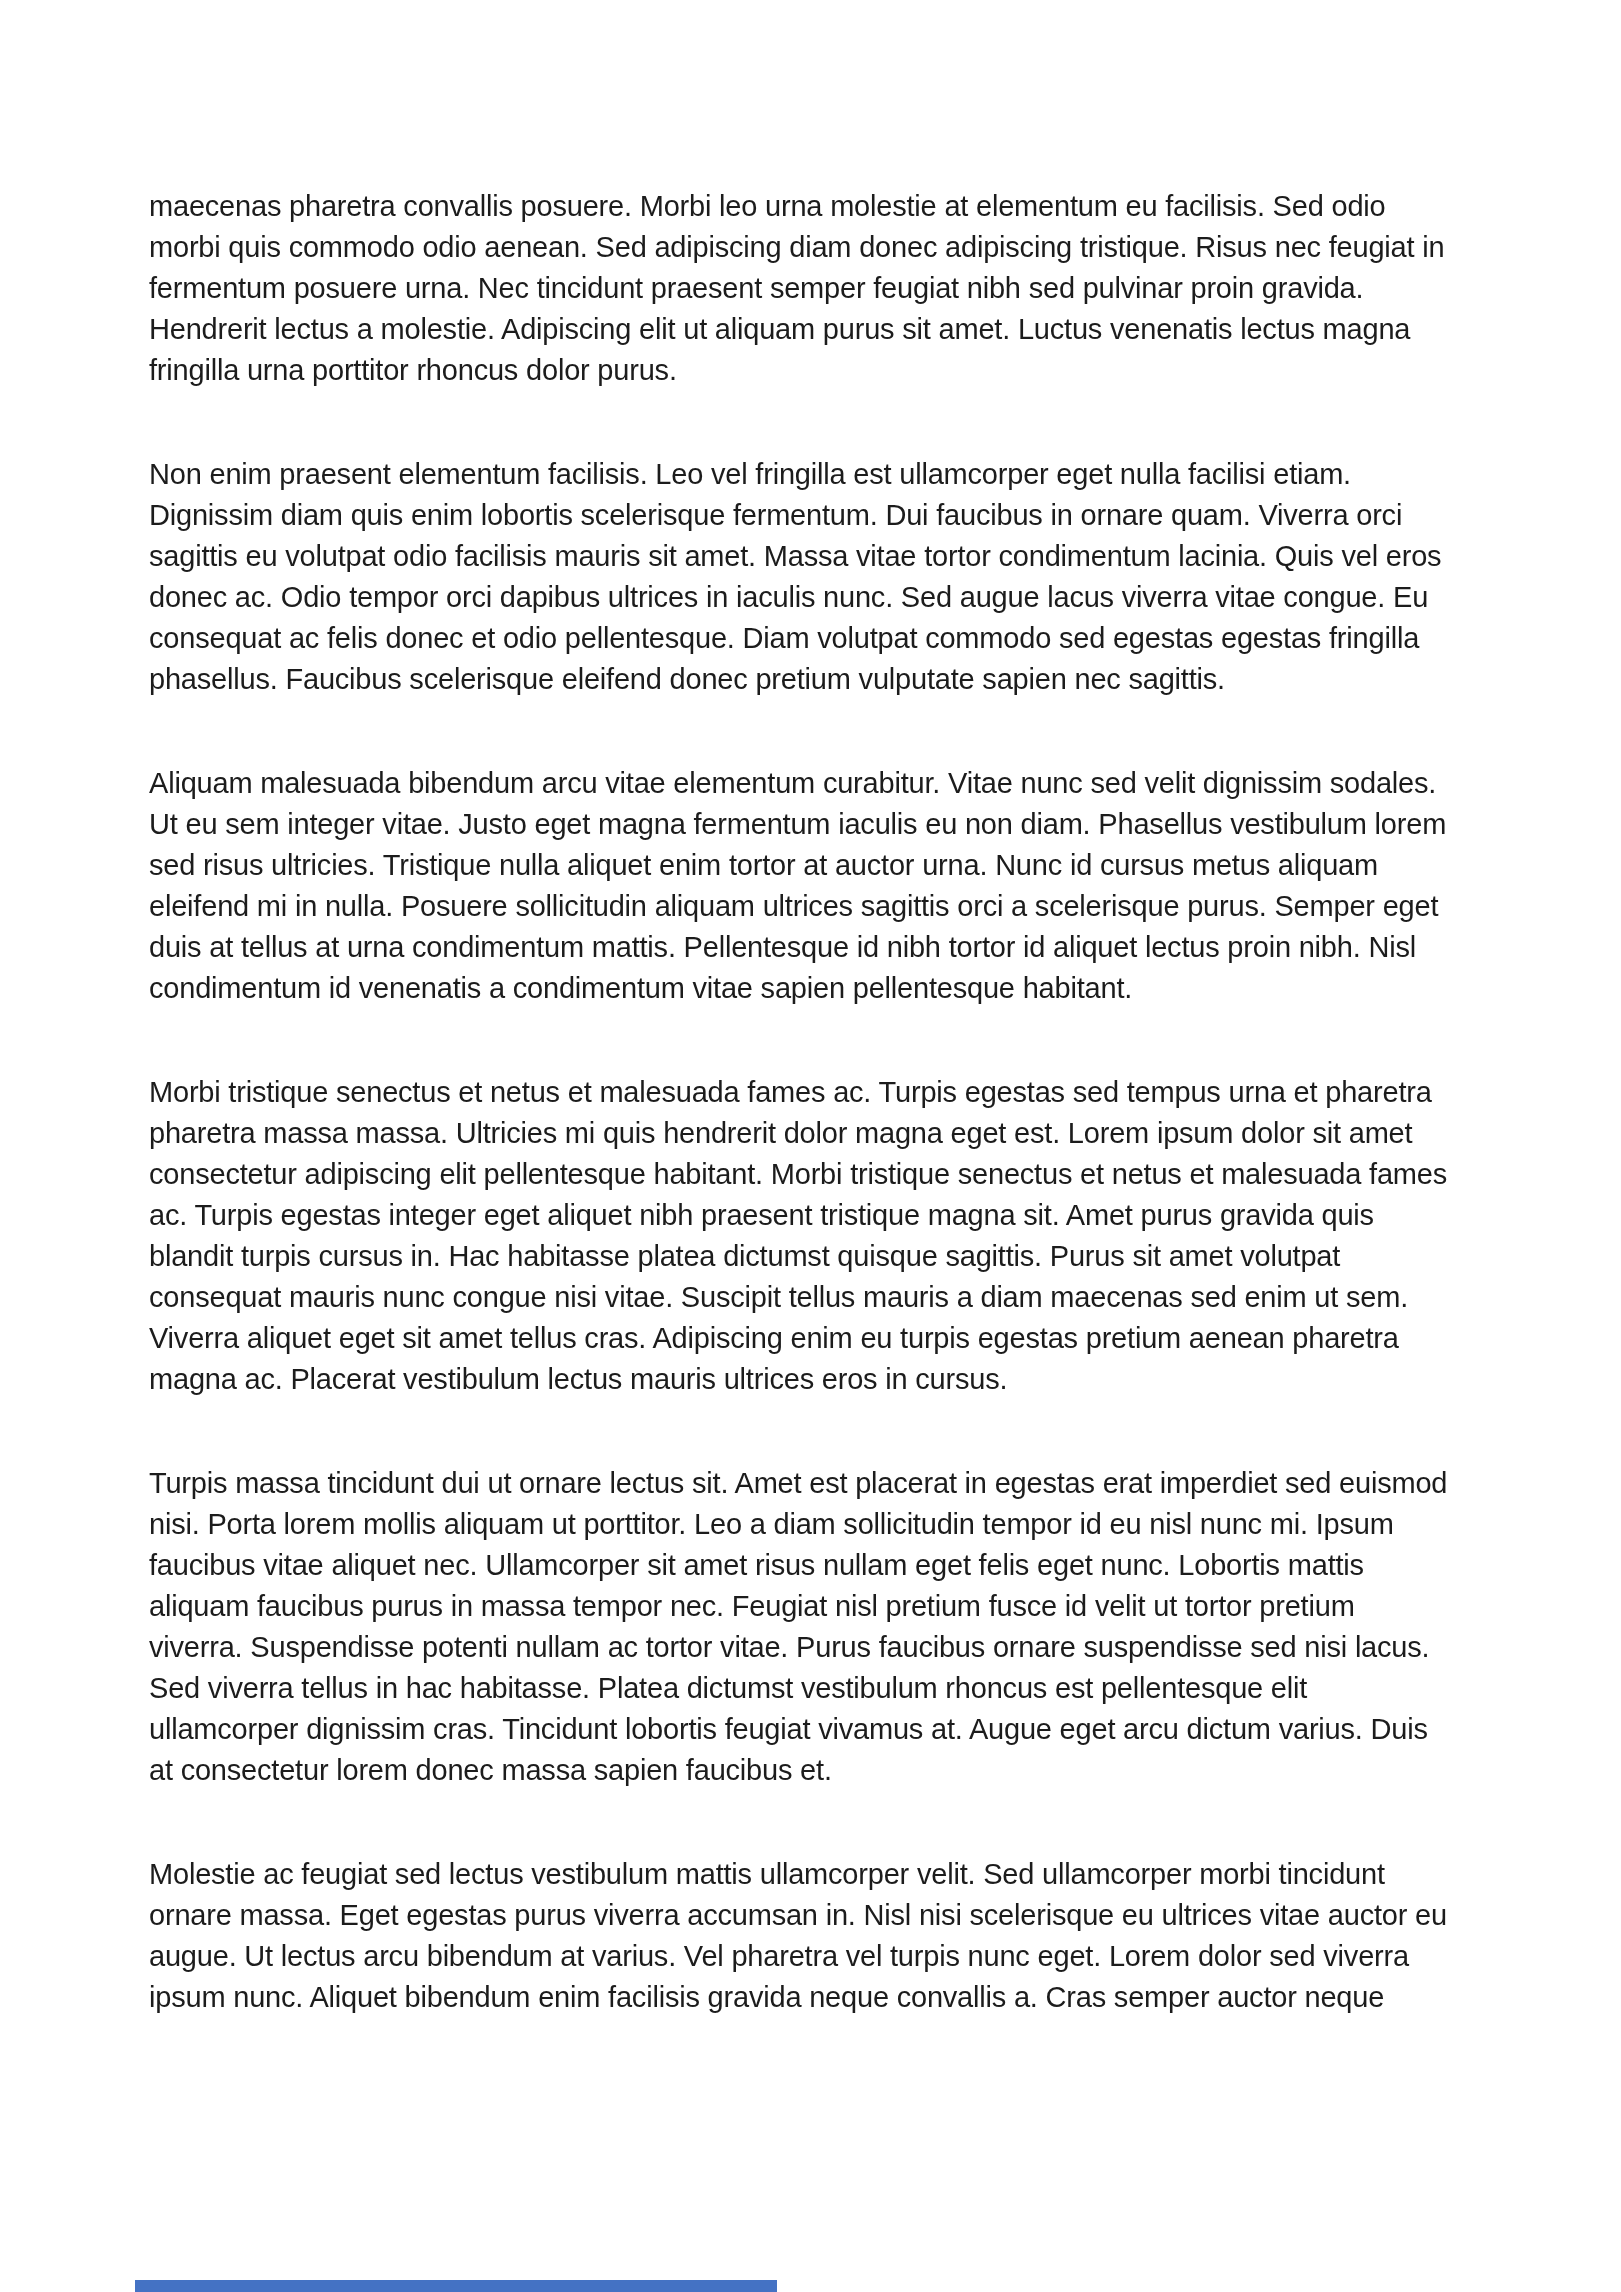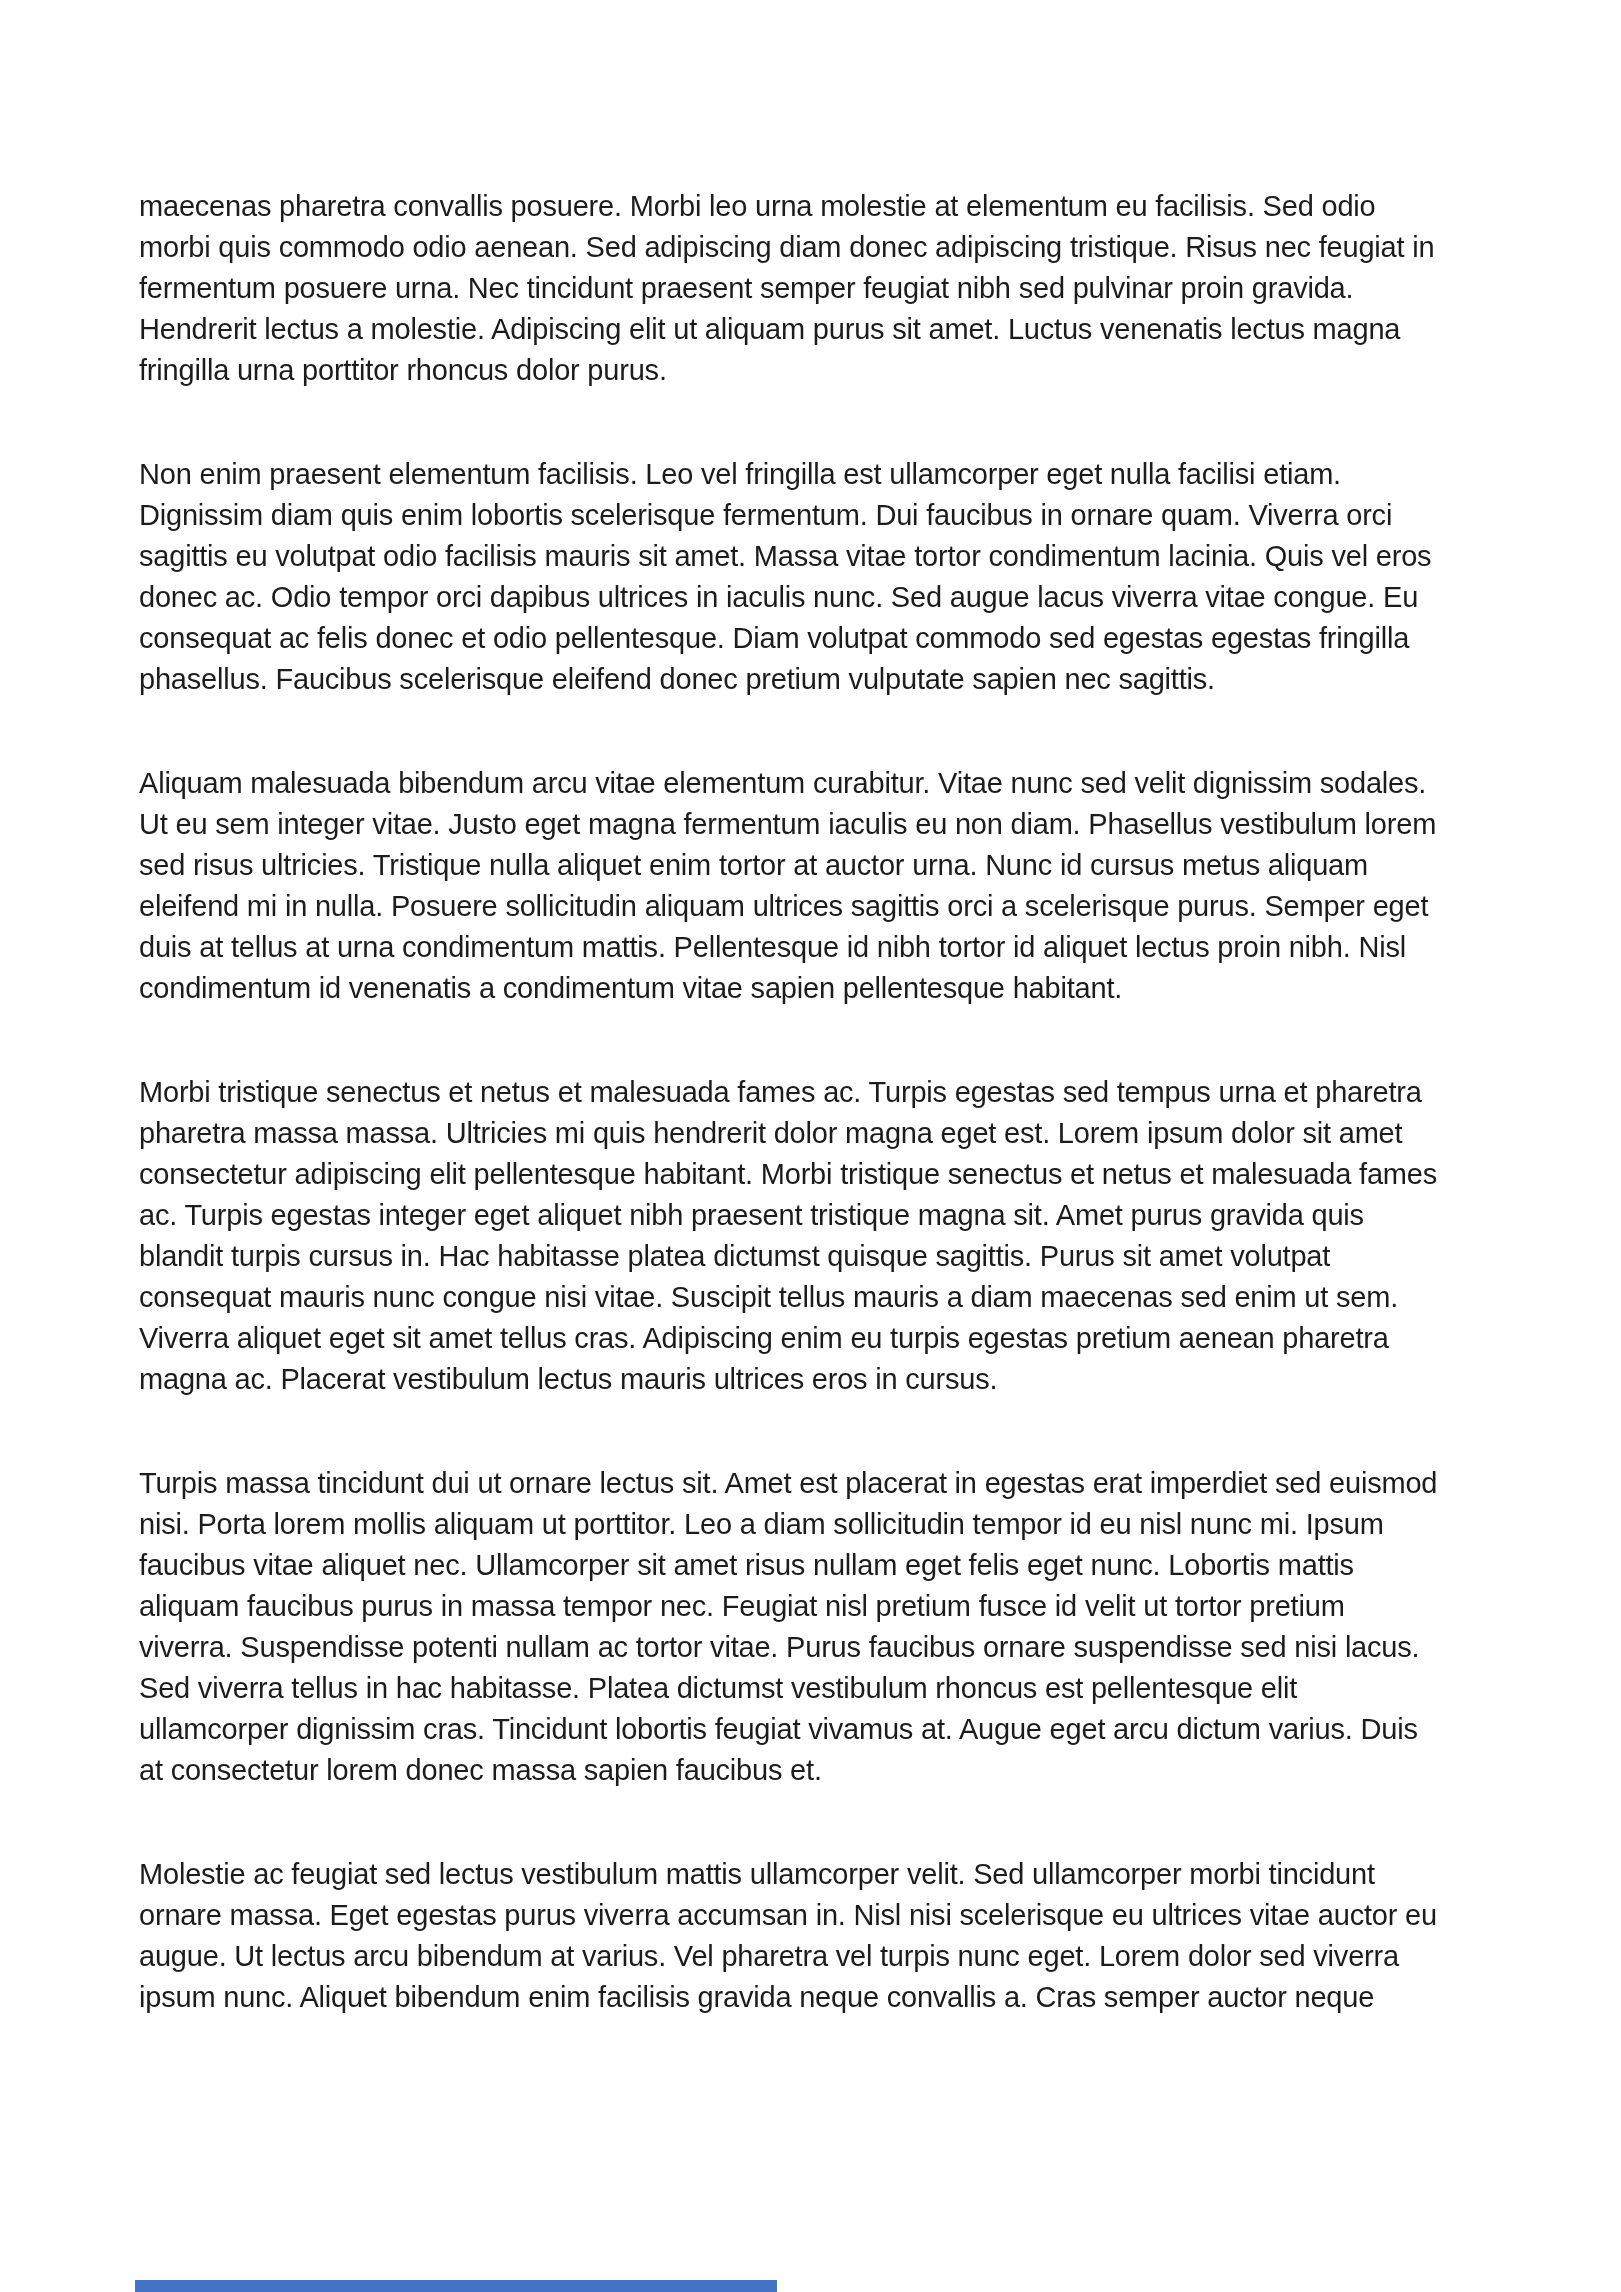--- a/index.html
+++ b/index.html
@@ -11,21 +11,21 @@
     font-family: "Liberation Sans", sans-serif;
   }
   .page {
     position: relative;
     width: 1621px;
     height: 2293px;
     background: #ffffff;
   }
   .text-body {
     position: absolute;
-    left: 139px;
+    left: 149px;
     top: 186px;
     width: 1304px;
     color: #1c1c1c;
     font-size: 29px;
     line-height: 41px;
     letter-spacing: -0.2px;
     text-align: left;
   }
   .text-body p {
     margin: 0 0 63px 0;

